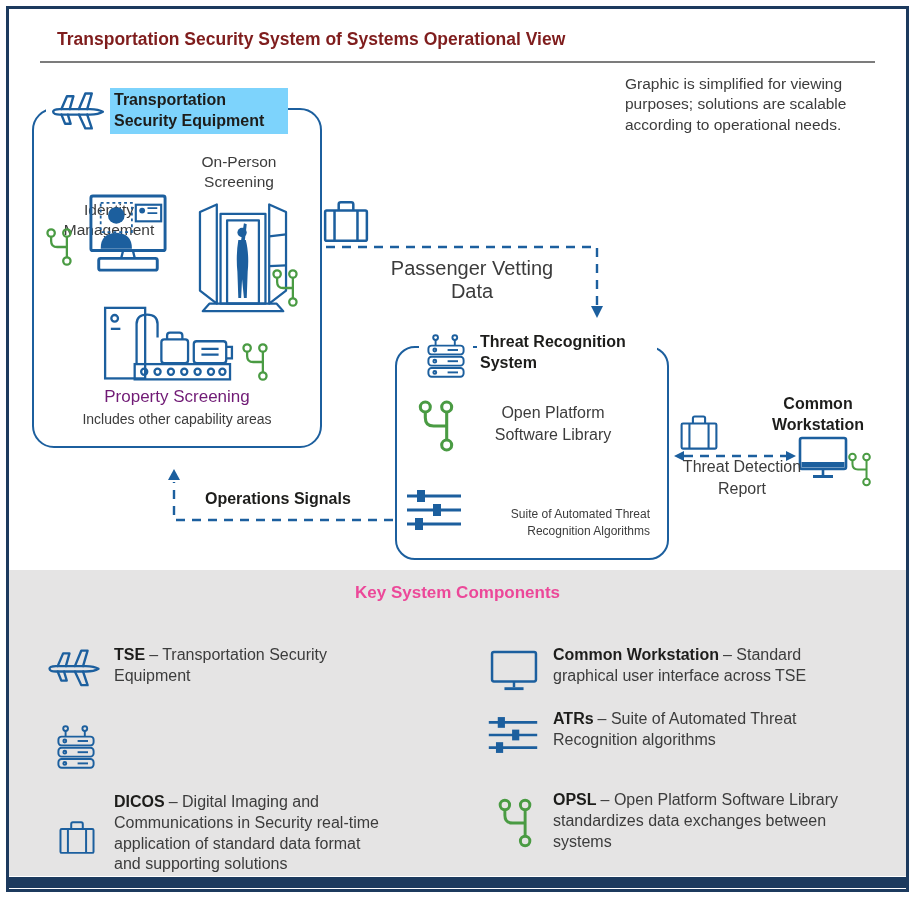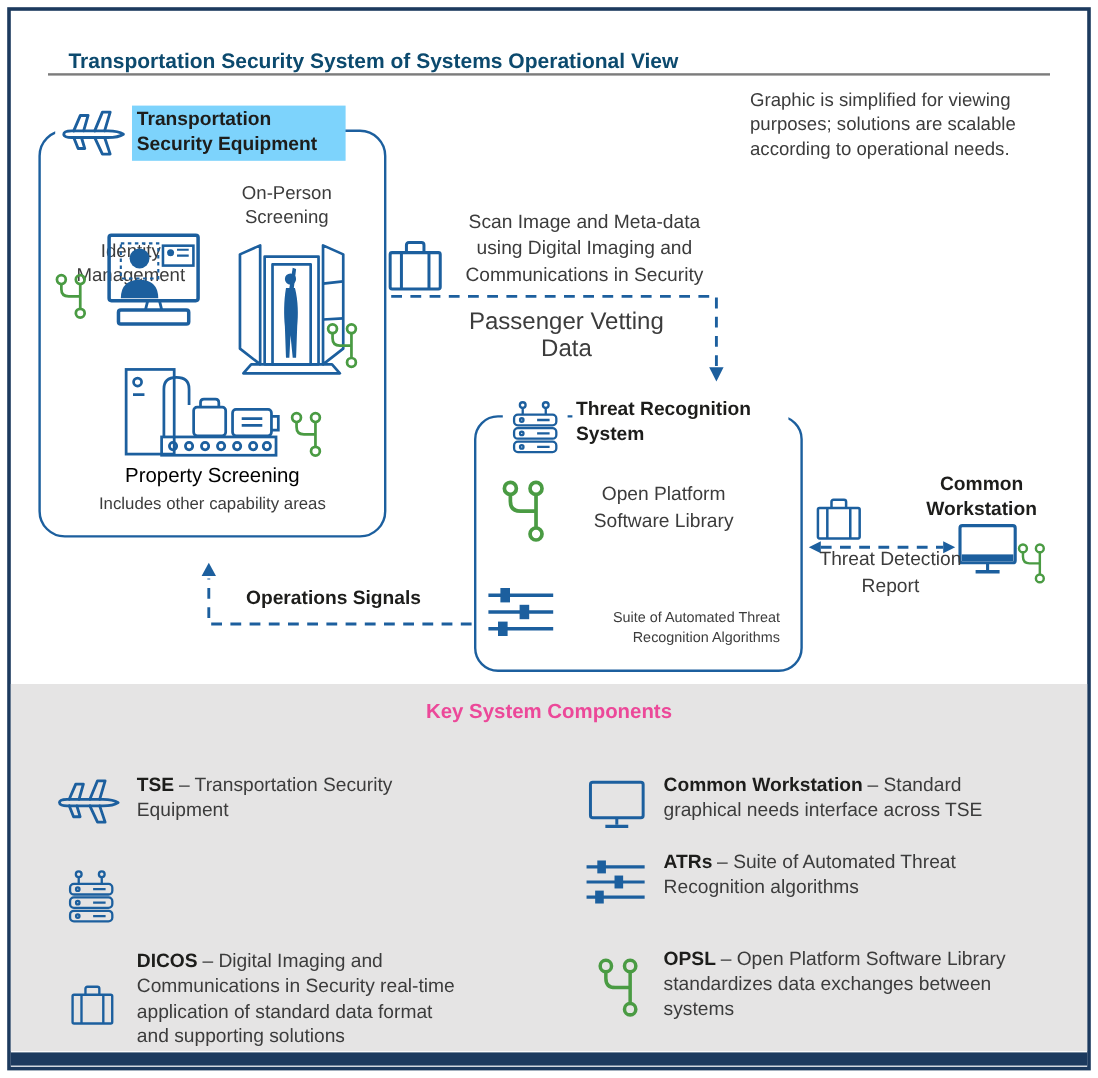--- a/index.html
+++ b/index.html
@@ -8,37 +8,37 @@
     position:relative; width:915px; height:898px; background:#fff;
     font-family:"Liberation Sans","DejaVu Sans",sans-serif; color:#3c3c3c;
     overflow:hidden;
   }
   .abs { position:absolute; }
   .frame { position:absolute; inset:6px; border:3px solid #1c3a5e; }
   .icon-blue { color:#1c5f9e; }
   .icon-green { color:#4a9b43; }
   svg { display:block; width:100%; height:100%; }
 
-  #main-title { left:57px; top:29px; font-size:17.5px; font-weight:bold; color:#0c4a6e;margin-top:12px; }
+  #main-title { left:57px; top:29px; font-size:17.5px; font-weight:bold; color:#7f1d1d; }
   #title-rule { left:40px; top:61px; width:835px; height:2px; background:#7c7c7c; }
   #note { left:625px; top:74px; width:222px; font-size:15.5px; line-height:1.32; color:#3c3c3c; }
 
   
   #tse-box { left:32px; top:108px; width:290px; height:340px; border:2.5px solid #1c5f9e; border-radius:22px; }
   #tse-header-icon { left:46px; top:85px; width:64px; height:50px; background:#fff; padding:2px; }
   #tse-title { left:110px; top:88px; width:178px; font-size:16px; font-weight:bold; color:#1d1d1b; line-height:1.3; background:#7dd3fc; padding:2px 4px; }
   #idm-label { left:45px; top:152px; width:128px; text-align:center; font-size:15.5px; line-height:1.28;margin-top:48px; }
   #ops-label { left:183px; top:152px; width:112px; text-align:center; font-size:15.5px; line-height:1.28; }
   #idm-icon { left:78px; top:194px; width:100px; height:80px; }
   #branch-idm { left:45px; top:226px; width:28px; height:42px; }
   #scanner-icon { left:190px; top:197px; width:106px; height:116px; }
   #branch-ops { left:271px; top:267px; width:28px; height:42px; }
   #property-icon { left:100px; top:305px; width:138px; height:82px; }
   #branch-prop { left:241px; top:341px; width:28px; height:42px; }
-  #prop-label { left:32px; top:387px; width:290px; text-align:center; font-size:17px; color:#000000; }
+  #prop-label { left:32px; top:387px; width:290px; text-align:center; font-size:17px; color:#701a75; }
   #prop-sub  { left:32px; top:411px; width:290px; text-align:center; font-size:14px; }
 
   
   #dicos-flow-icon { left:322px; top:197px; width:48px; height:50px; }
   #scan-label { left:382px; top:175px; width:210px; text-align:center; font-size:16px; line-height:1.36; color:#3c3c3c; }
   #passenger-label { left:367px; top:257px; width:210px; text-align:center; font-size:20px; color:#3c3c3c; }
 
   
   #trs-box { left:395px; top:346px; width:274px; height:214px; border:2.5px solid #1c5f9e; border-radius:20px; }
   #trs-icon { left:419px; top:326px; width:54px; height:60px; background:#fff; padding:1px 3px; }
@@ -217,21 +217,20 @@
 
   <div id="dicos-flow-icon" class="abs icon-blue">
     <svg viewBox="0 0 46 44">
       <g fill="none" stroke="currentColor" stroke-width="2.4">
         <path d="M16 11 V5 Q16 3 18 3 H28 Q30 3 30 5 V11"></path>
         <rect x="3" y="11" width="40" height="29" rx="1.5"></rect>
         <path d="M12 11 V40 M34 11 V40"></path>
       </g>
     </svg>
   </div>
-  <div id="scan-label" class="abs">Scan Image and Meta-data using Digital Imaging and Communications in Security</div>
   <div id="passenger-label" class="abs">Passenger Vetting Data</div>
 
   <div id="trs-box" class="abs"></div>
   <div id="trs-icon" class="abs icon-blue">
     <svg viewBox="0 0 60 58">
       <g fill="none" stroke="currentColor" stroke-width="2.4">
         <circle cx="17" cy="6" r="3"></circle>
           <circle cx="41" cy="6" r="3"></circle>
         <path d="M17 9 V16 M41 9 V16"></path>
         <rect x="8" y="16" width="44" height="11" rx="4"></rect>
@@ -365,21 +364,21 @@
   <div id="k-cw-icon" class="abs icon-blue">
     <svg viewBox="0 0 50 44">
       <g stroke="currentColor" fill="none" stroke-width="2.6">
         <rect x="2" y="2" width="46" height="31" rx="2"></rect>
         <path d="M25 33 V39"></path>
         <path d="M15 40.5 H35" stroke-width="3"></path>
       </g>
     </svg>
   </div>
   <div id="k-cw-text" class="abs legend-text">
-    <span class="legend-term">Common Workstation</span><span class="legend-desc">– Standard graphical needs interface across TSE</span>
+    <span class="legend-term">Common Workstation</span><span class="legend-desc">– Standard graphical user interface across TSE</span>
   </div>
 
   <div id="k-atrs-icon" class="abs icon-blue">
     <svg viewBox="0 0 58 48">
       <g stroke="currentColor" stroke-width="3" fill="none">
         <path d="M2 10 H56"></path>
           <path d="M2 24 H56"></path>
           <path d="M2 38 H56"></path>
       </g>
       <g fill="currentColor">

